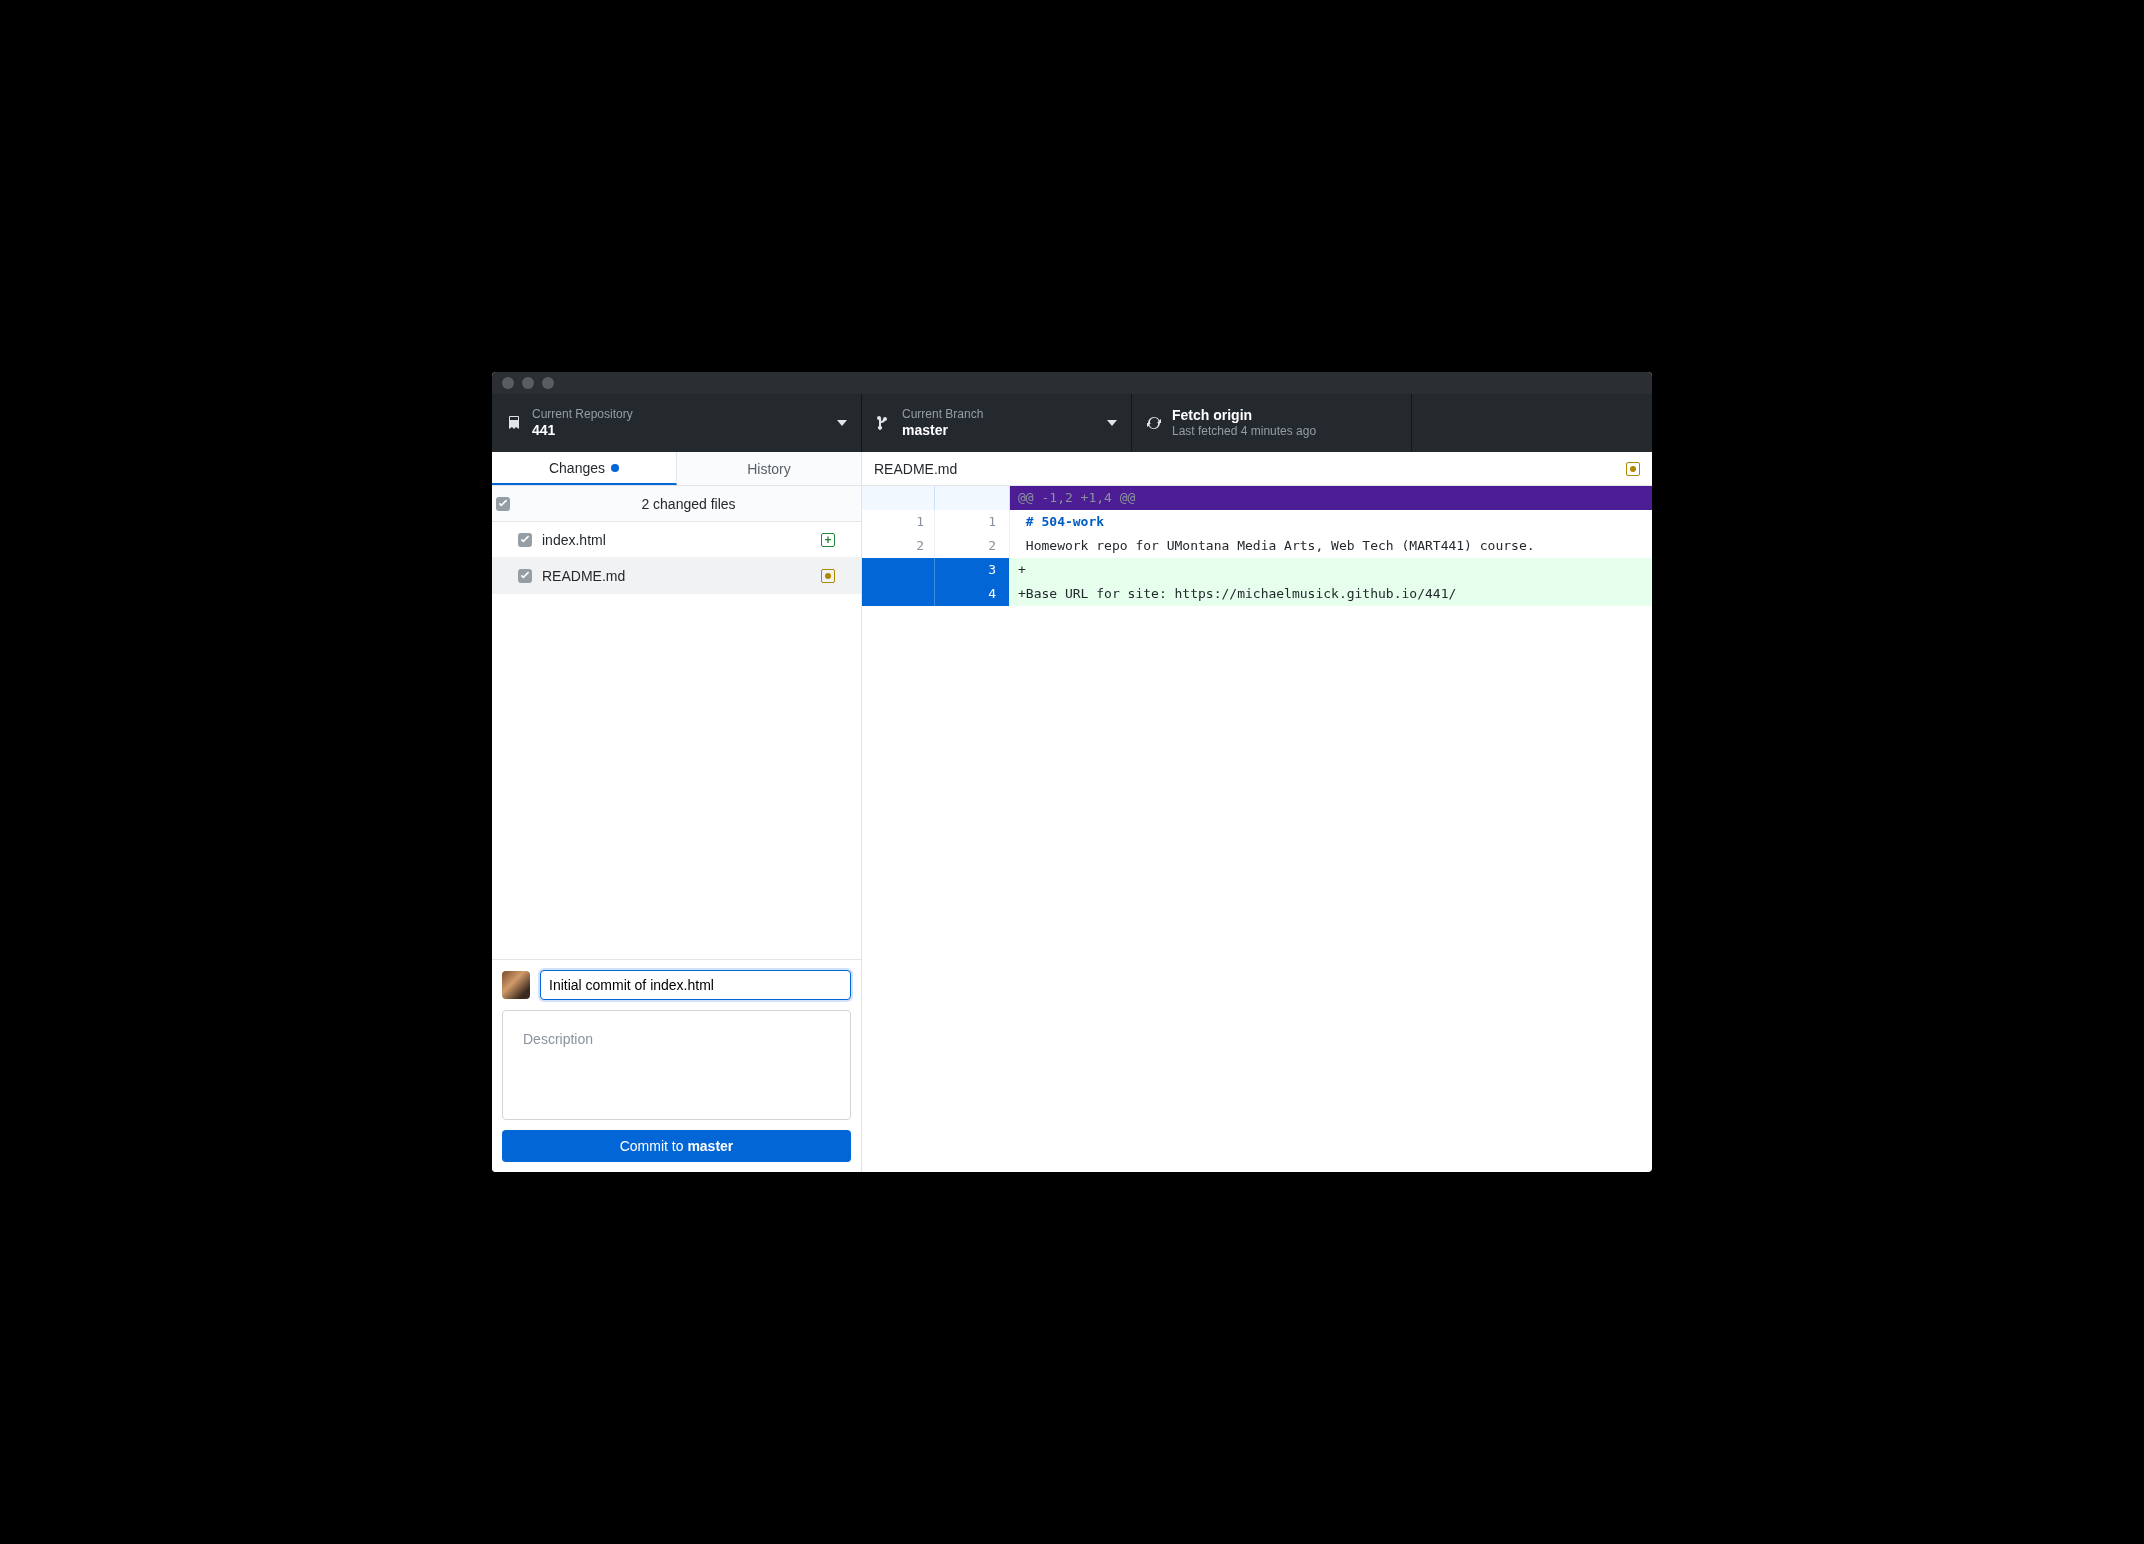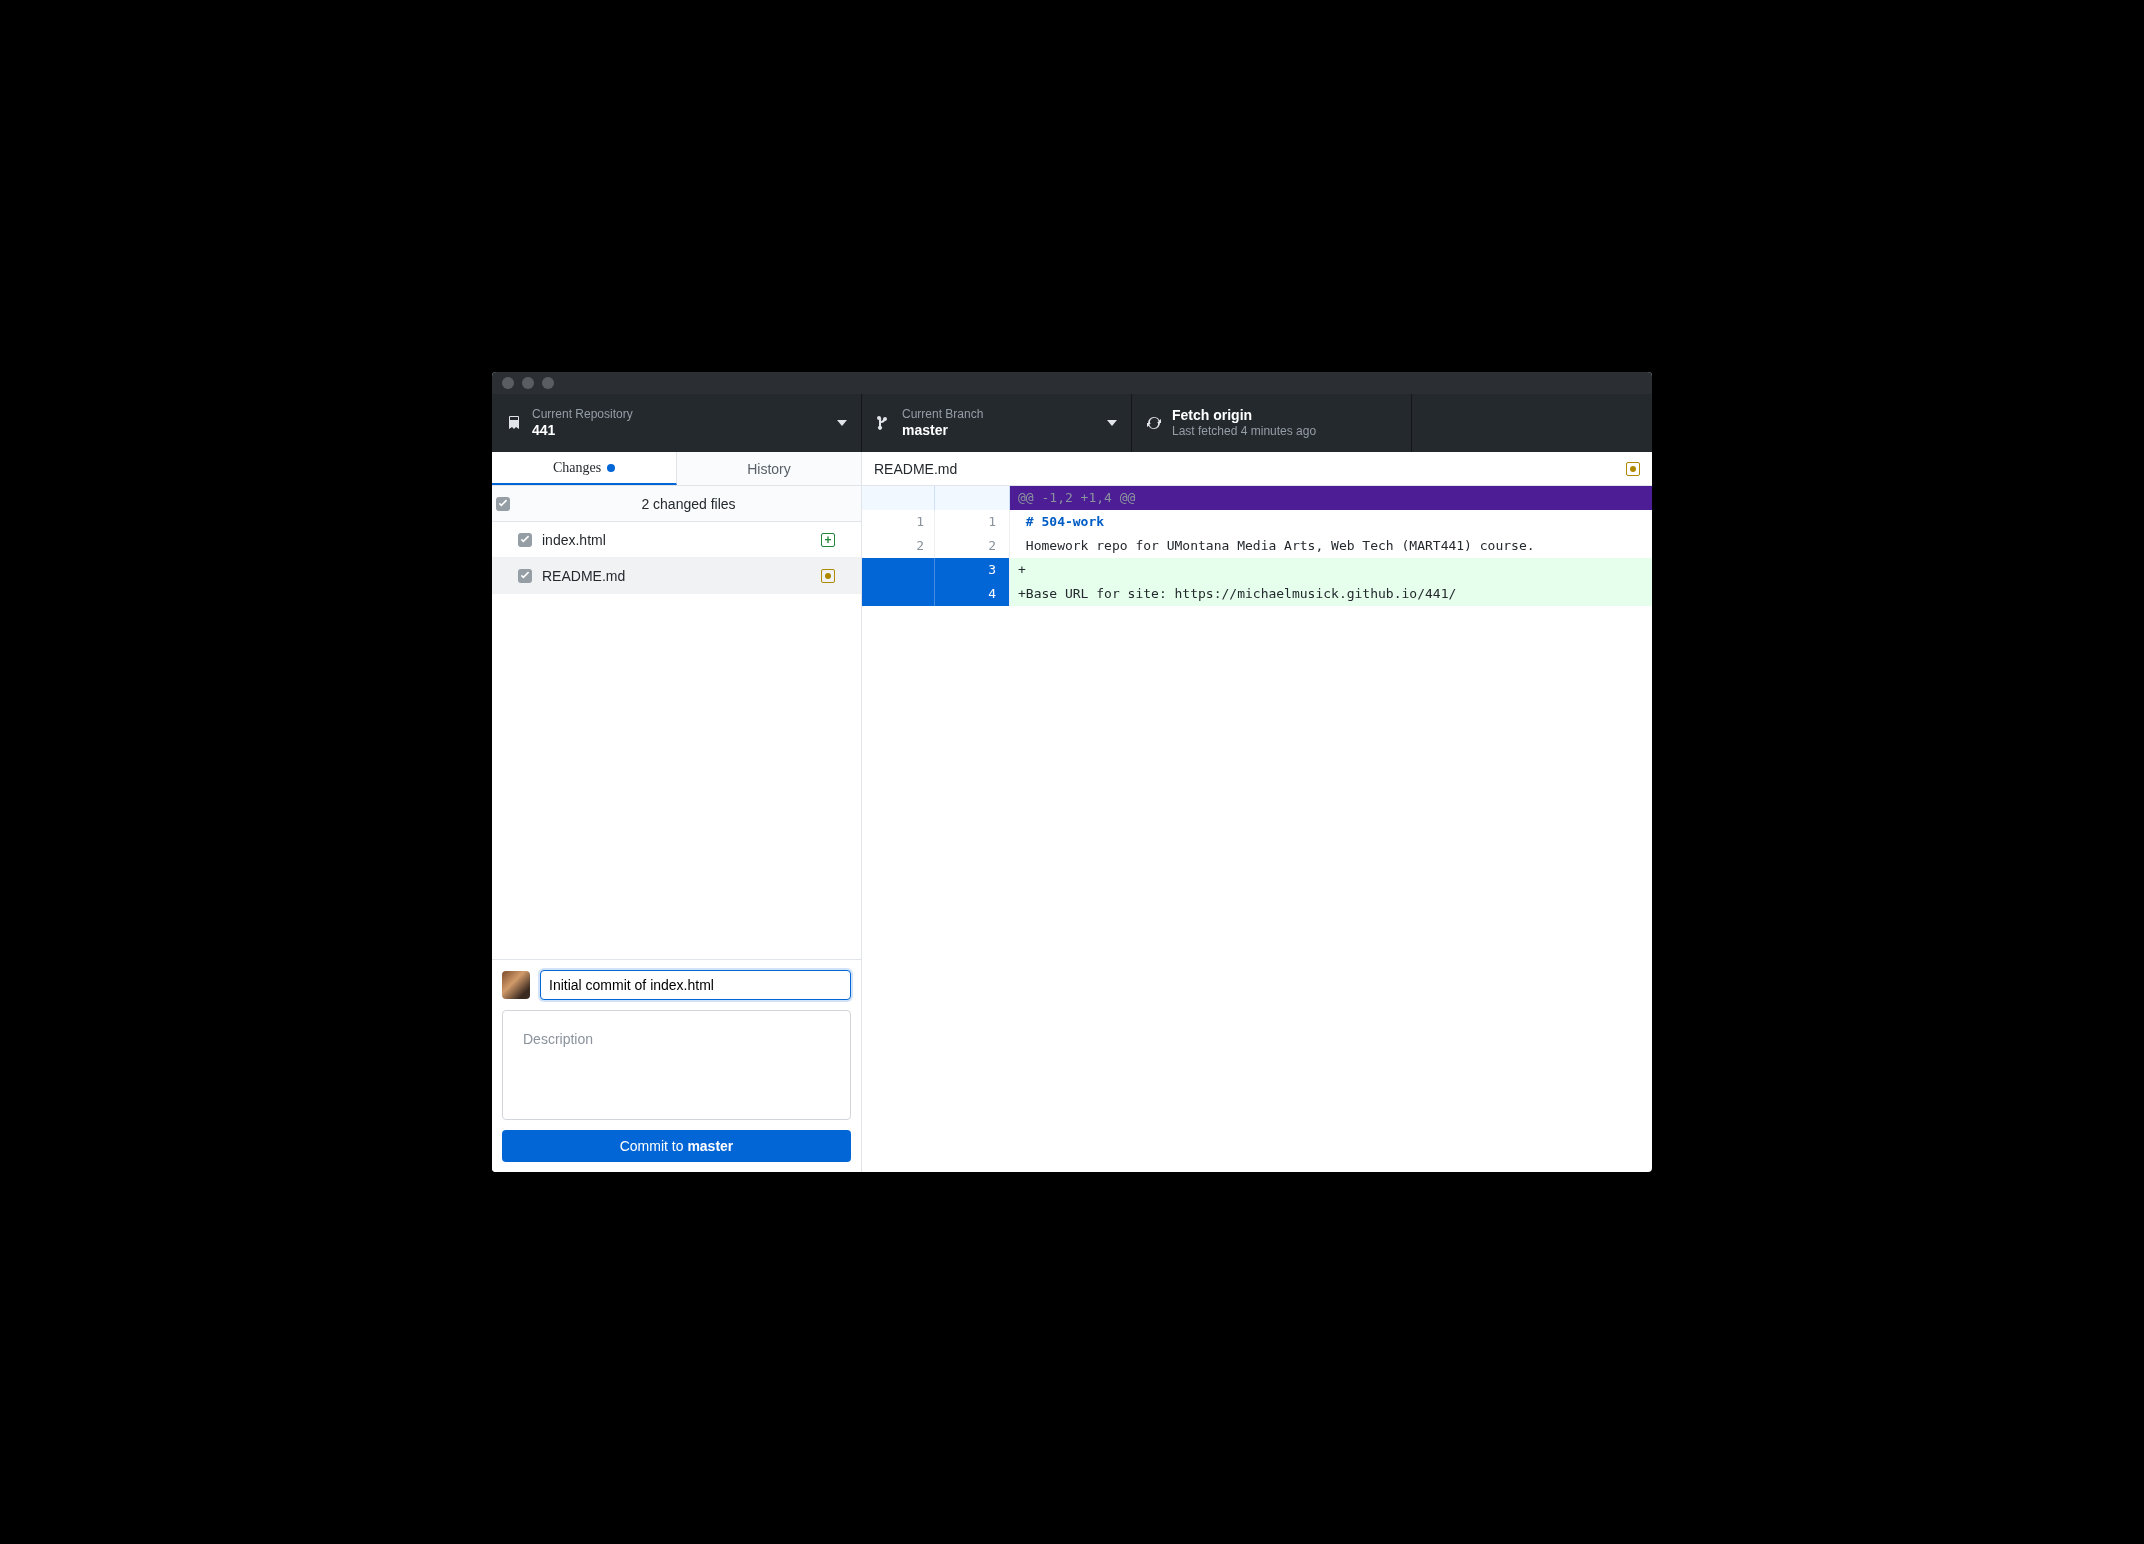--- a/index.html
+++ b/index.html
@@ -60,21 +60,21 @@
   .caret { margin-left: auto; width:0;height:0;border-left:5px solid transparent;border-right:5px solid transparent;border-top:6px solid #e1e4e8; }
   .body { flex: 1; display: flex; min-height: 0; }
   .sidebar { width: 370px; display: flex; flex-direction: column; border-right: 1px solid #e1e4e8; }
   .tabs { height: 34px; display: flex; background:#fafbfc; border-bottom:1px solid #e1e4e8; }
   .tab {
     flex: 1; display:flex; align-items:center; justify-content:center;
     font-size:14px; color:#586069; cursor:pointer; gap:6px;
     border-right:1px solid #e1e4e8;
   }
   .tab:last-child{border-right:none;}
-  .tab.active { background:#fff; color:#24292e; font-weight:500; border-bottom:2px solid #0366d6;font-family:Liberation Serif, serif; }
+  .tab.active { background:#fff; color:#24292e; font-weight:500; border-bottom:2px solid #0366d6; }
   .dot { width:8px;height:8px;border-radius:50%;background:#0366d6;display:inline-block; }
   .changes-header {
     height: 36px; display:flex; align-items:center; padding: 0 4px;
     border-bottom:1px solid #e1e4e8; background:#fafbfc; gap:10px;
   }
   .changes-header .text { flex:1; text-align:center; font-size:14px; color:#24292e; }
   .checkbox {
     width:14px;height:14px;border-radius:3px;
     background:#959da5; display:inline-flex;align-items:center;justify-content:center;
   }

